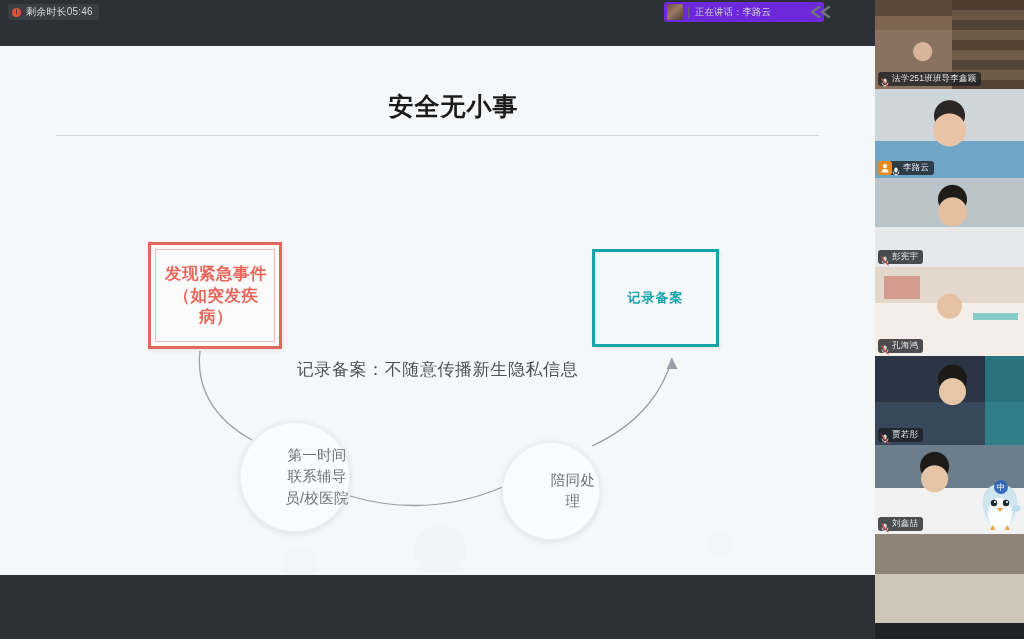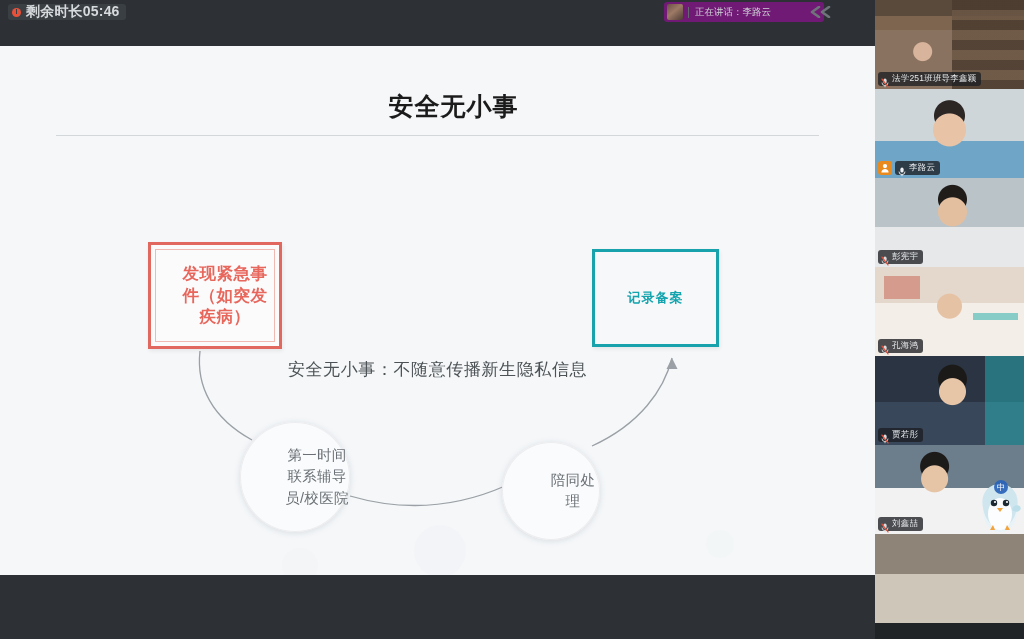--- a/index.html
+++ b/index.html
@@ -7,24 +7,24 @@
   body{ font-family:"Liberation Sans","DejaVu Sans",sans-serif; }
 
   #app{ position:relative; width:1024px; height:639px; background:#2b2f33; }
 
   
   #topbar{ position:absolute; left:0; top:0; width:875px; height:46px; background:#2d3135; }
   #timer{ position:absolute; left:8px; top:4px; display:flex; align-items:center; gap:5px;
           height:16px; padding:0 6px 0 4px; background:#3a3f44; border-radius:3px; }
   #timer .dot{ width:9px; height:9px; border-radius:50%; background:#e8503a; position:relative; }
   #timer .dot::after{ content:""; position:absolute; left:3.7px; top:1.8px; width:1.4px; height:5px; background:#3a3f44; }
-  #timer .txt{ color:#d7dadd; font-size:14px; letter-spacing:.2px; white-space:nowrap;font-weight:bold; }
+  #timer .txt{ color:#d7dadd; font-size:10px; letter-spacing:.2px; white-space:nowrap; }
 
   #speaking{ position:absolute; left:664px; top:2px; width:160px; height:20px;
-             background:#701a75; border-radius:3px; display:flex; align-items:center; }
+             background:#6d28d9; border-radius:3px; display:flex; align-items:center; }
   #speaking .sp-av{ width:16px; height:16px; margin-left:3px; border-radius:2px;
                     background:linear-gradient(140deg,#6b4f46 0%,#9d7a66 45%,#4e3b34 100%); flex:none; }
   #speaking .sp-div{ width:1px; height:11px; background:#63696e; margin:0 6px 0 5px; }
   #speaking .sp-txt{ color:#cfd3d7; font-size:9.5px; white-space:nowrap; }
   #chev{ position:absolute; left:804px; top:4px; width:34px; height:16px; display:flex;
          align-items:center; justify-content:center; gap:1px; }
   #chev svg{ display:block; }
 
   
   #slide{ position:absolute; left:0; top:46px; width:875px; height:529px;
@@ -33,21 +33,21 @@
   .s-title{ position:absolute; left:0; top:44px; width:875px; text-align:center;
             font-size:25px; font-weight:bold; color:#1b1b1b; letter-spacing:1px;padding-left:32px; }
   .s-rule{ position:absolute; left:56px; top:89px; width:763px; height:1px;
            background:#d3d7da; }
 
   
   .red-box{ position:absolute; left:148px; top:196px; width:134px; height:107px;
             border:3px solid #e0685e; background:#fbfbfc; padding:6px 4px 0;
             box-shadow:1px 2px 4px rgba(0,0,0,.07); }
   .red-box .inner{ position:absolute; left:4px; top:4px; right:4px; bottom:4px;
-                   border:1px solid #f0b9b2; display:flex; align-items:center; justify-content:flex-start;padding-left:20px; }
+                   border:1px solid #f0b9b2; display:flex; align-items:center; justify-content:flex-end; }
   .red-box .lbl{ color:#e8675c; font-size:16.5px; font-weight:bold; line-height:1.32;
                  text-align:center; letter-spacing:.5px; width:116px; }
 
   
   .teal-box{ position:absolute; left:592px; top:203px; width:127px; height:98px;
              border:3px solid #17a2ac; background:#f7f8f9;
              box-shadow:1px 2px 4px rgba(0,0,0,.07); display:flex; align-items:center; justify-content:center; }
   .teal-box .lbl{ color:#13a4ae; font-size:13px; font-weight:bold; letter-spacing:1px; }
 
   
@@ -174,21 +174,21 @@
     <div class="red-box">
       <div class="inner">
         <div class="lbl">发现紧急事件（如突发疾病）</div>
       </div>
     </div>
 
     <div class="teal-box">
       <div class="lbl">记录备案</div>
     </div>
 
-    <div class="note">安全无小事：不随意传播新生隐私信息</div>
+    <div class="note">记录备案：不随意传播新生隐私信息</div>
 
     <div class="circ" id="circ1">
       <div class="c-lbl">第一时间联系辅导员/校医院</div>
     </div>
     <div class="circ" id="circ2">
       <div class="c-lbl">陪同处理</div>
     </div>
 
     <div class="slogan">用热情传递温暖，用责任守护成长！</div>
 
@@ -208,21 +208,21 @@
               <path d="M4 7.6v1.6" stroke="#d9dcdf" stroke-width=".9"></path>
               <path d="M0.6 0.6 L7.4 9.4" stroke="#e8503a" stroke-width="1.1"></path>
             </svg>
         </span>
         <span class="nm">法学251班班导李鑫颖</span>
       </div>
     </div>
 
     <div class="tile active">
       <div class="ph p2"></div>
-      <div class="nameplate" style="left:20px;margin-top:12px;">
+      <div class="nameplate" style="left:14px;margin-top:12px;">
         <span class="mic">
           <svg width="8" height="10" viewBox="0 0 8 10">
               <rect x="2.4" y="0.6" width="3.2" height="5" rx="1.6" fill="#eef1f3"></rect>
               <path d="M1 4.6a3 3 0 0 0 6 0" fill="none" stroke="#eef1f3" stroke-width=".9"></path>
               <path d="M4 7.6v1.6" stroke="#eef1f3" stroke-width=".9"></path>
             </svg>
         </span>
         <span class="nm">李路云</span>
       </div>
       <div class="host-badge">

